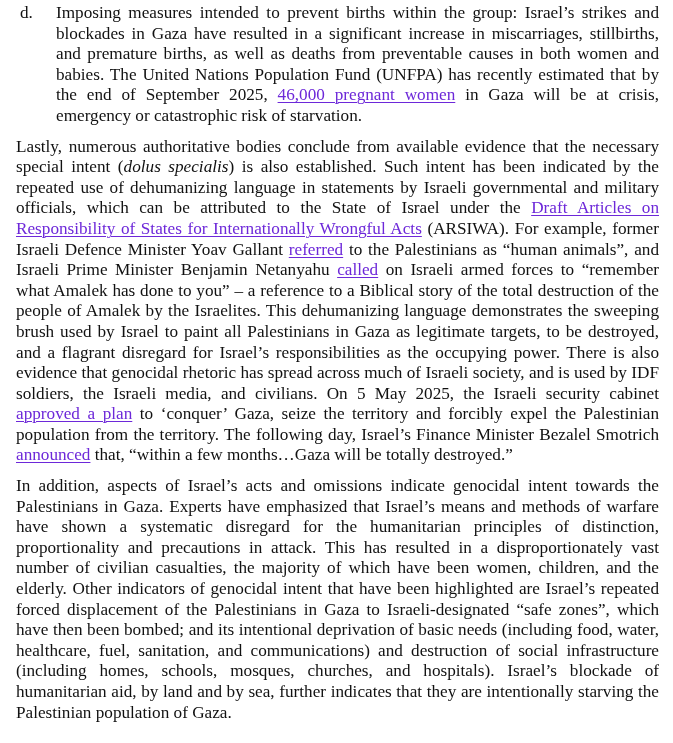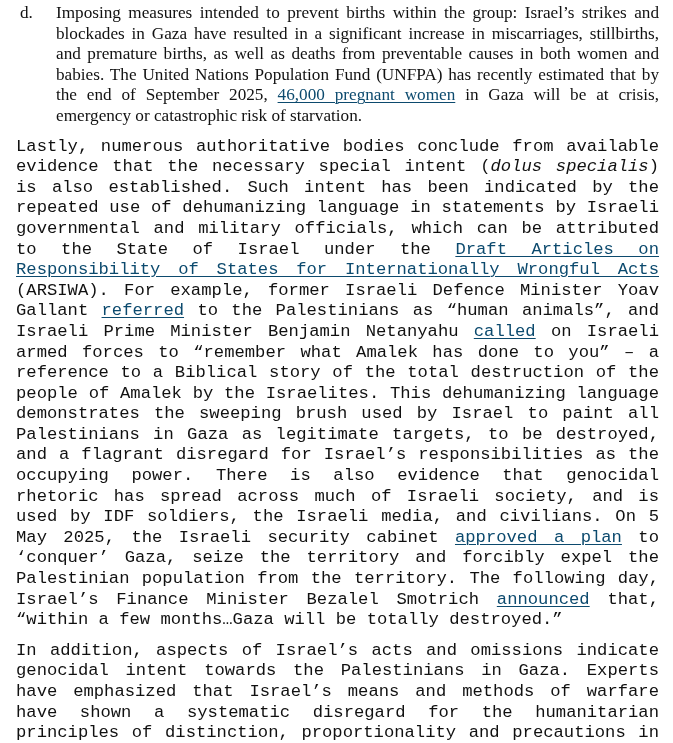--- a/index.html
+++ b/index.html
@@ -27,26 +27,25 @@
       margin: 0 0 10px 0;
     }
     .list-marker {
       position: absolute;
       left: 4px;
       top: 0;
     }
     .para {
       text-align: justify;
       margin: 0 0 10px 0;
-      font-family: Liberation Mono, monospace;
     }
     .bold { font-weight: normal; }
     .ital { font-style: italic; }
     a.link {
-      color: #0c4a6e;
+      color: #6d28d9;
       text-decoration: underline;
       text-decoration-thickness: 1px;
       text-underline-offset: 2px;
     }
   </style>
 </head>
 <body>
 
 <div class="page">
 

